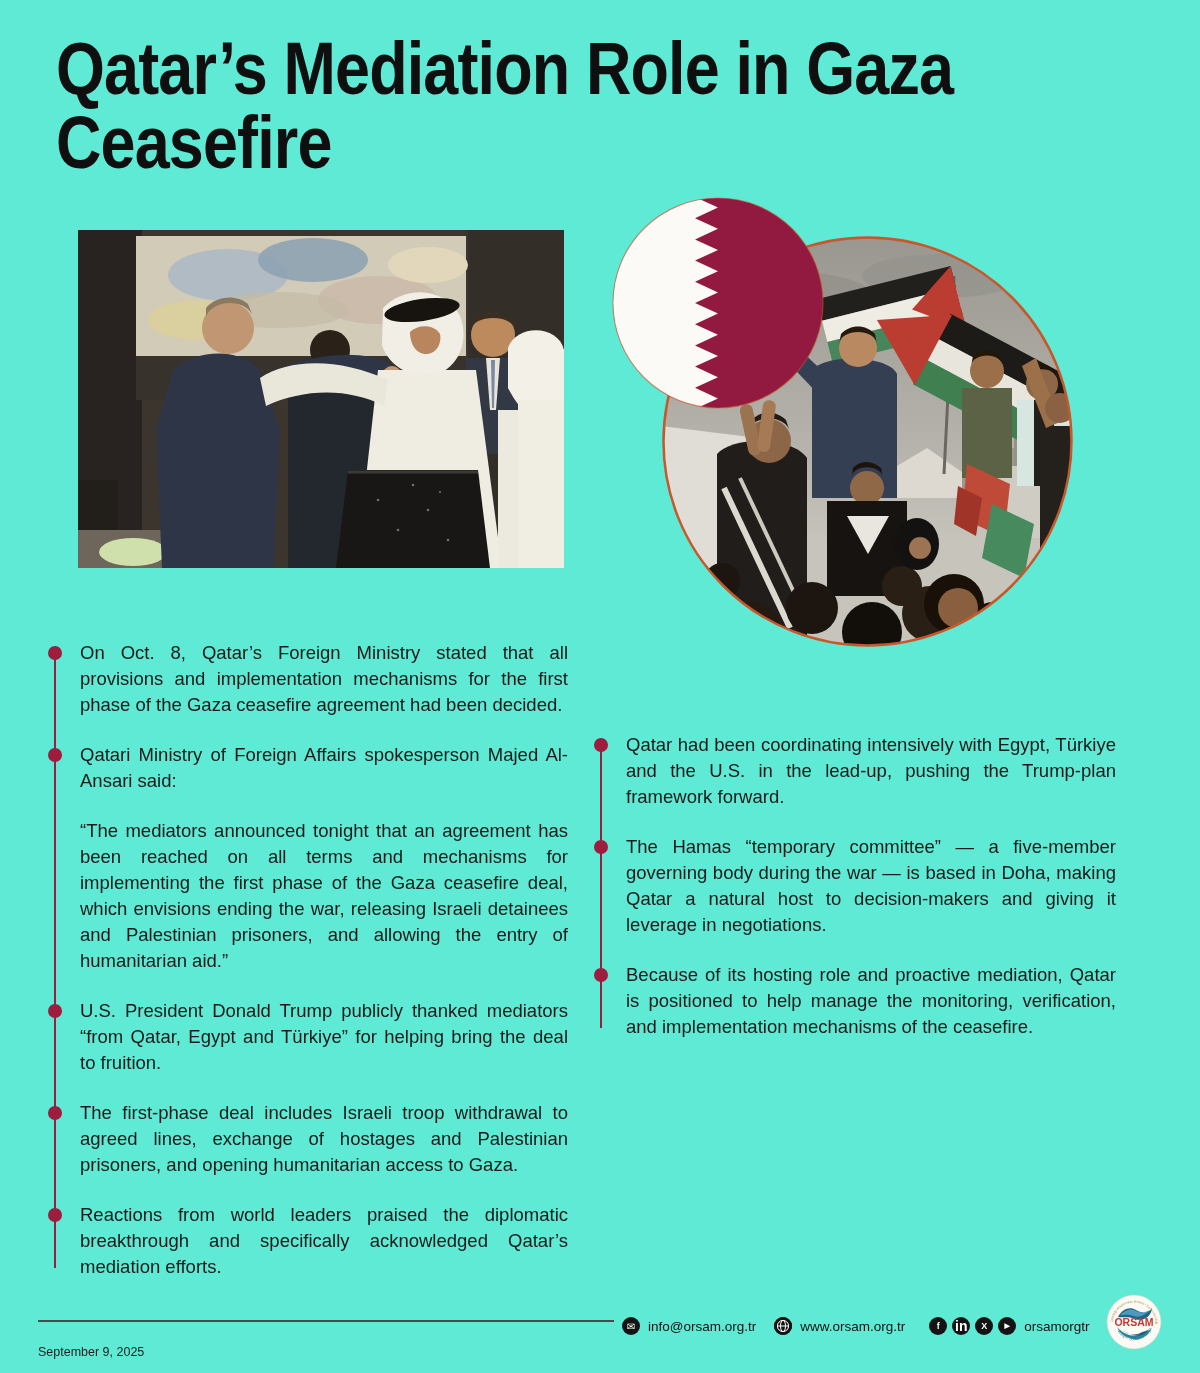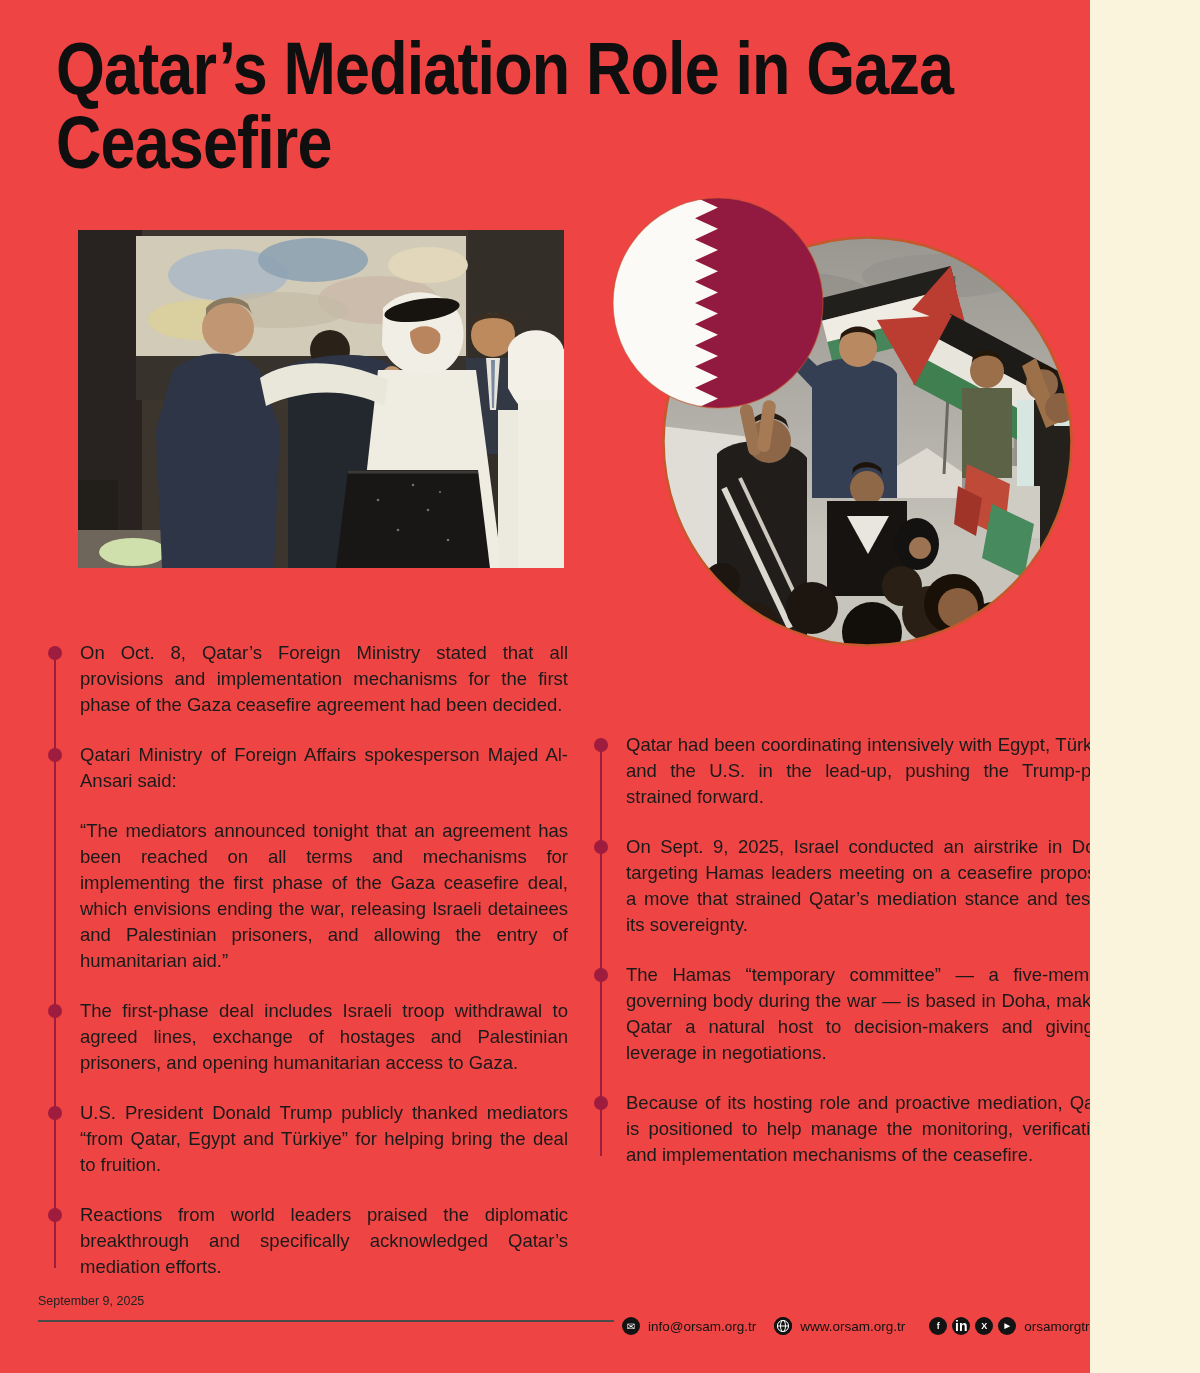--- a/index.html
+++ b/index.html
@@ -1,18 +1,18 @@
 <!DOCTYPE html>
 <html><head>
 <meta charset="utf-8">
 <style>
   html,body { margin:0; padding:0; background:#FBF4DC; }
   .page {
-    position:relative; width:1090px; height:1373px;
-    background:#ef4444; overflow:hidden;
+    position:relative; width:1200px; height:1373px;
+    background:#5eead4; overflow:hidden;
     font-family:"Liberation Sans", sans-serif; color:#191919;
   }
   .title {
     position:absolute; left:56px; top:32px; width:1080px;
     font-size:74px; font-weight:bold; line-height:1.0; letter-spacing:-1px;
     color:#0f0f0f; transform:scaleX(0.85); transform-origin:0 0; margin:0;
   }
   .meeting-photo { position:absolute; left:78px; top:230px; width:486px; height:338px; }
   .celebration-photo { position:absolute; left:662px; top:236px; width:411px; height:411px; }
   .flag-badge { position:absolute; left:612px; top:197px; width:212px; height:212px; }
@@ -23,21 +23,21 @@
   .col-right { left:586px; top:688px; width:530px; }
   .rail { position:absolute; left:14px; top:8px; bottom:12px; width:2px; background:#9E1C3E; }
   .item { position:relative; padding-left:40px; margin:0 0 24px 0; }
   .item:last-child { margin-bottom:0; }
   .item .dot {
     position:absolute; left:8px; top:6px; width:14px; height:14px;
     border-radius:50%; background:#9E1C3E;
   }
   .item p { margin:0; }
 
-  .footer-date { position:absolute; left:38px; top:1294px; font-size:12.5px; color:#222; }
+  .footer-date { position:absolute; left:38px; top:1345px; font-size:12.5px; color:#222; }
   .footer-rule { position:absolute; left:38px; top:1320px; width:576px; height:2px; background:#4a4a4a; }
   .contacts {
     position:absolute; left:622px; top:1316px; height:20px;
     display:flex; align-items:center; gap:8px; font-size:13.5px; color:#111; white-space:nowrap;
   }
   .cicon {
     width:18px; height:18px; border-radius:50%; background:#131313; color:#fff;
     display:inline-flex; align-items:center; justify-content:center; font-size:10px; flex:0 0 auto;
   }
   .contact-text { margin-right:10px; }
@@ -240,41 +240,37 @@
     </div>
     <div class="item">
       <span class="dot"></span>
       <p>Qatari Ministry of Foreign Affairs spokesperson Majed Al-Ansari said:</p>
     </div>
     <div class="item quote">
       <p>“The mediators announced tonight that an agreement has been reached on all terms and mechanisms for implementing the first phase of the Gaza ceasefire deal, which envisions ending the war, releasing Israeli detainees and Palestinian prisoners, and allowing the entry of humanitarian aid.”</p>
     </div>
     <div class="item">
       <span class="dot"></span>
+      <p>U.S. President Donald Trump publicly thanked mediators “from Qatar, Egypt and Türkiye” for helping bring the deal to fruition.</p>
+    </div>
+    <div class="item">
+      <span class="dot"></span>
       <p>The first-phase deal includes Israeli troop withdrawal to agreed lines, exchange of hostages and Palestinian prisoners, and opening humanitarian access to Gaza.</p>
-    </div>
-    <div class="item">
-      <span class="dot"></span>
-      <p>U.S. President Donald Trump publicly thanked mediators “from Qatar, Egypt and Türkiye” for helping bring the deal to fruition.</p>
     </div>
     <div class="item">
       <span class="dot"></span>
       <p>Reactions from world leaders praised the diplomatic breakthrough and specifically acknowledged Qatar’s mediation efforts.</p>
     </div>
   </section>
 
   <section class="col col-right">
     <span class="rail"></span>
     <div class="item">
       <span class="dot"></span>
-      <p>Qatar had been coordinating intensively with Egypt, Türkiye and the U.S. in the lead-up, pushing the Trump-plan strained forward.</p>
-    </div>
-    <div class="item">
-      <span class="dot"></span>
-      <p>On Sept. 9, 2025, Israel conducted an airstrike in Doha targeting Hamas leaders meeting on a ceasefire proposal, a move that strained Qatar’s mediation stance and tested its sovereignty.</p>
+      <p>Qatar had been coordinating intensively with Egypt, Türkiye and the U.S. in the lead-up, pushing the Trump-plan framework forward.</p>
     </div>
     <div class="item">
       <span class="dot"></span>
       <p>The Hamas “temporary committee” — a five-member governing body during the war — is based in Doha, making Qatar a natural host to decision-makers and giving it leverage in negotiations.</p>
     </div>
     <div class="item">
       <span class="dot"></span>
       <p>Because of its hosting role and proactive mediation, Qatar is positioned to help manage the monitoring, verification, and implementation mechanisms of the ceasefire.</p>
     </div>
   </section>

